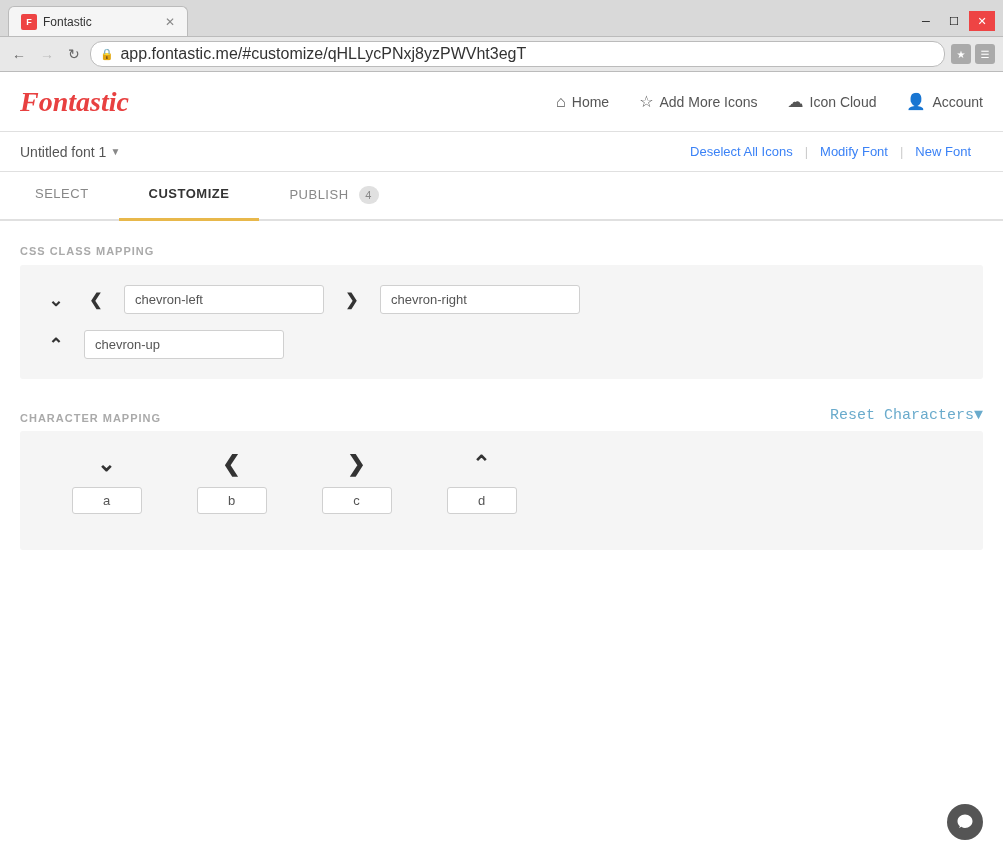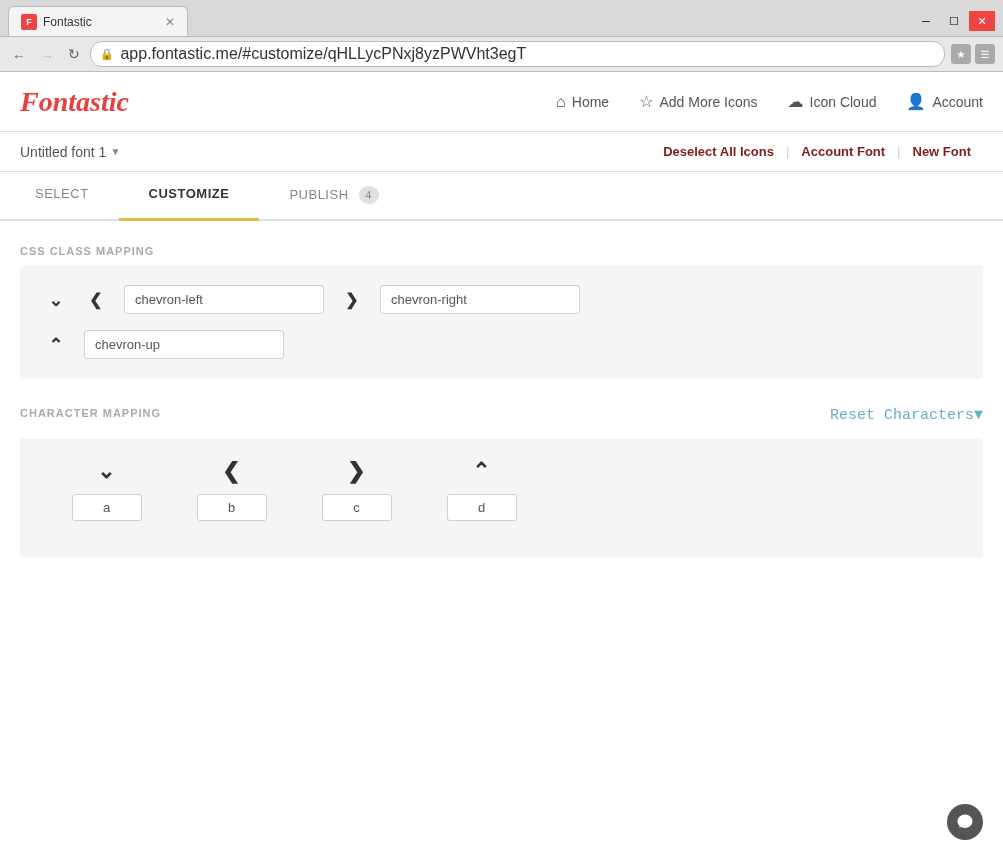--- a/index.html
+++ b/index.html
@@ -81,21 +81,21 @@
       padding: 0 20px; height: 40px;
       border-bottom: 1px solid #e0e0e0;
       gap: 6px;
     }
     .font-name {
       display: flex; align-items: center; gap: 4px;
       color: #555; font-size: 14px; cursor: pointer;
     }
     .font-name-dropdown { color: #888; font-size: 10px; }
     .font-actions { margin-left: auto; display: flex; align-items: center; gap: 0; color: #6aabcc; font-size: 13px; }
-    .font-action-link { color: #7f1d1d; text-decoration: none; cursor: pointer; padding: 0 12px; font-weight: bold; }
+    .font-action-link { color: #3b82f6; text-decoration: none; cursor: pointer; padding: 0 12px; }
     .font-action-sep { color: #ccc; }
 
     
     .tabs-bar {
       display: flex; border-bottom: 2px solid #e0e0e0;
       padding: 0 5px;
     }
     .tab-item {
       padding: 14px 30px; font-size: 13px; cursor: pointer;
       color: #888; font-weight: 500; letter-spacing: 0.5px;
@@ -131,21 +131,21 @@
       width: 24px; text-align: center; flex-shrink: 0;
     }
     .mapping-input {
       border: 1px solid #d0d0d0; border-radius: 3px;
       padding: 6px 10px; font-size: 13px; color: #555;
       background: white; width: 200px;
     }
 
     
     .char-mapping-header {
-      display: flex; align-items: flex-start; margin-bottom: 14px;
+      display: flex; align-items: flex-end; margin-bottom: 7px;
     }
     .char-mapping-label { font-size: 11px; font-weight: bold; color: #aaa; letter-spacing: 1px; }
     .reset-btn {
       margin-left: auto; color: #6aabcc; font-size: 15px; cursor: pointer;
       background: none; border: none; display: flex; align-items: center;  font-family: Liberation Mono, monospace;
     }
     .char-mapping-box {
       background: #f5f5f5; border-radius: 3px;
       padding: 20px 24px;
     }
@@ -231,21 +231,21 @@
   </div>
 
   <div class="font-header">
     <div class="font-name">
       <span>Untitled font 1</span>
       <span class="font-name-dropdown">▼</span>
     </div>
     <div class="font-actions">
       <a class="font-action-link">Deselect All Icons</a>
       <span class="font-action-sep">|</span>
-      <a class="font-action-link">Account Font</a>
+      <a class="font-action-link">Modify Font</a>
       <span class="font-action-sep">|</span>
       <a class="font-action-link">New Font</a>
     </div>
   </div>
 
   <div class="tabs-bar">
     <div class="tab-item">
       <span>SELECT</span>
     </div>
     <div class="tab-item active">

